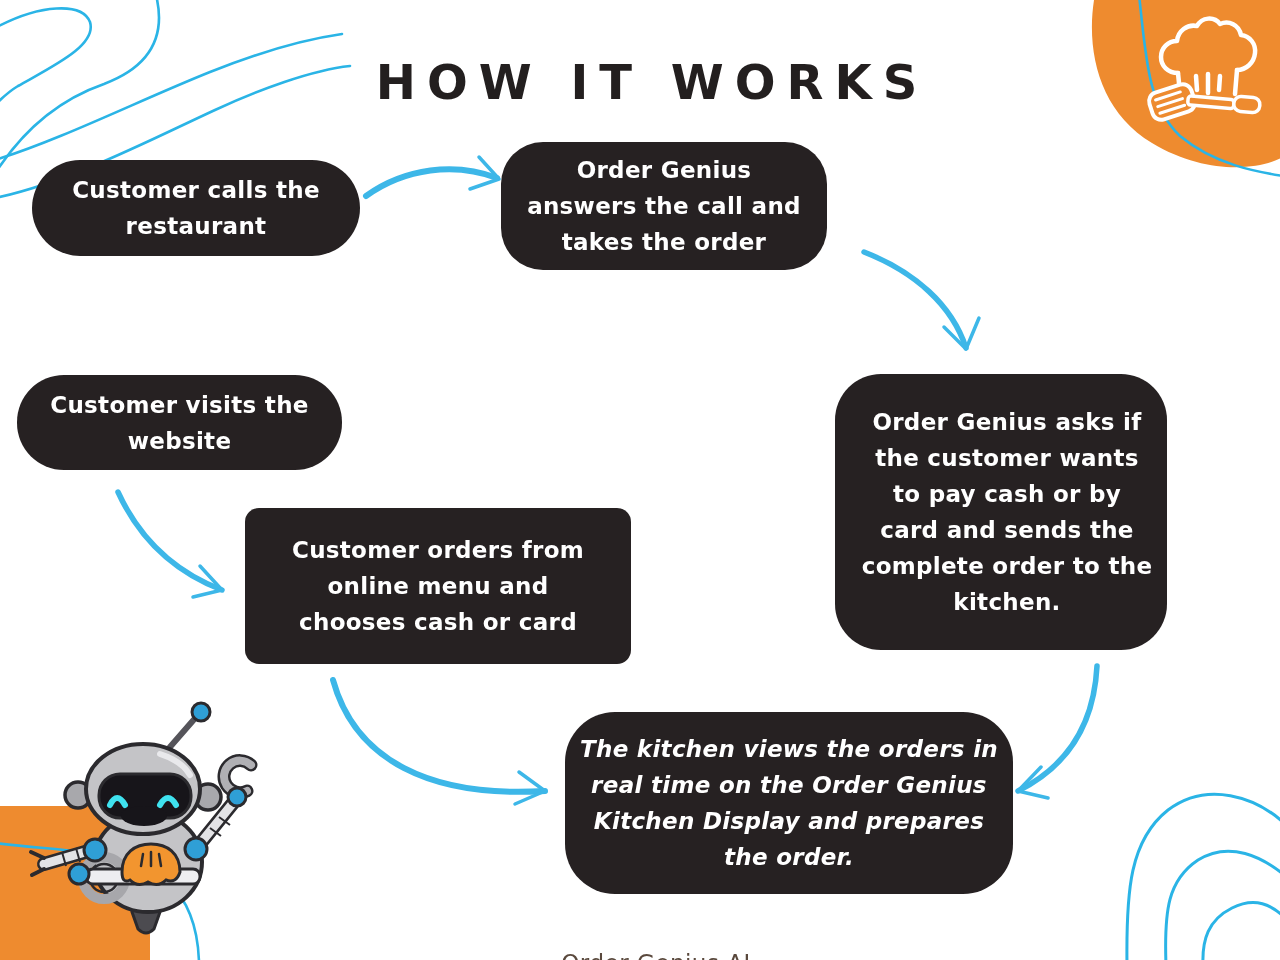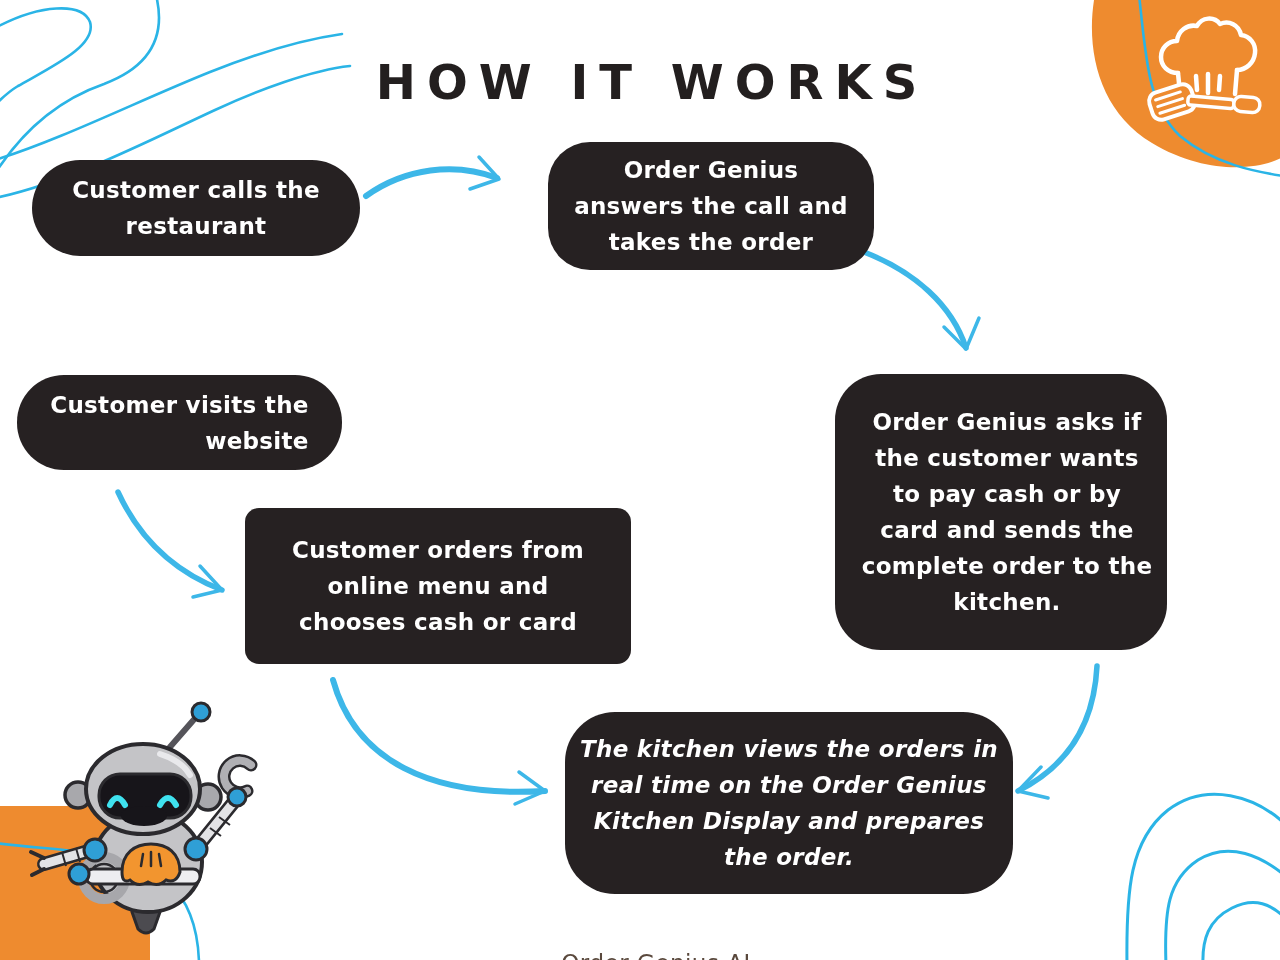--- a/index.html
+++ b/index.html
@@ -13,22 +13,22 @@
     text-align:center; font-size:48px; font-weight:bold;
     letter-spacing:11px; color:#231f1f; white-space:nowrap;
   }
   .node {
     position:absolute; background:#262122; color:#ffffff;
     display:flex; align-items:center; justify-content:center;
     text-align:center; white-space:pre-line;
     font-weight:bold; font-size:23px; line-height:36px; letter-spacing:0.3px;
   }
   .n1 { left:32px;  top:160px; width:328px; height:96px;  border-radius:48px; }
-  .n2 { left:548px; top:142px; width:326px; height:128px; border-radius:42px; }
-  .n3 { left:17px;  top:375px; width:325px; height:95px;  border-radius:47px;text-align:right; }
+  .n2 { left:501px; top:142px; width:326px; height:128px; border-radius:42px; }
+  .n3 { left:17px;  top:375px; width:325px; height:95px;  border-radius:47px; }
   .n4 { left:245px; top:508px; width:386px; height:156px; border-radius:14px; }
   .n5 { left:835px; top:374px; width:320px; height:276px; border-radius:46px;padding-left:12px; }
   .n6 { left:565px; top:712px; width:448px; height:182px; border-radius:50px;font-style:italic; }
   .footer {
     position:absolute; top:950px; left:0; width:1280px;
     text-align:center; font-size:23px; color:#5a493d; letter-spacing:0.5px;margin-left:16px;
   }
 </style>
 </head>
 <body>

